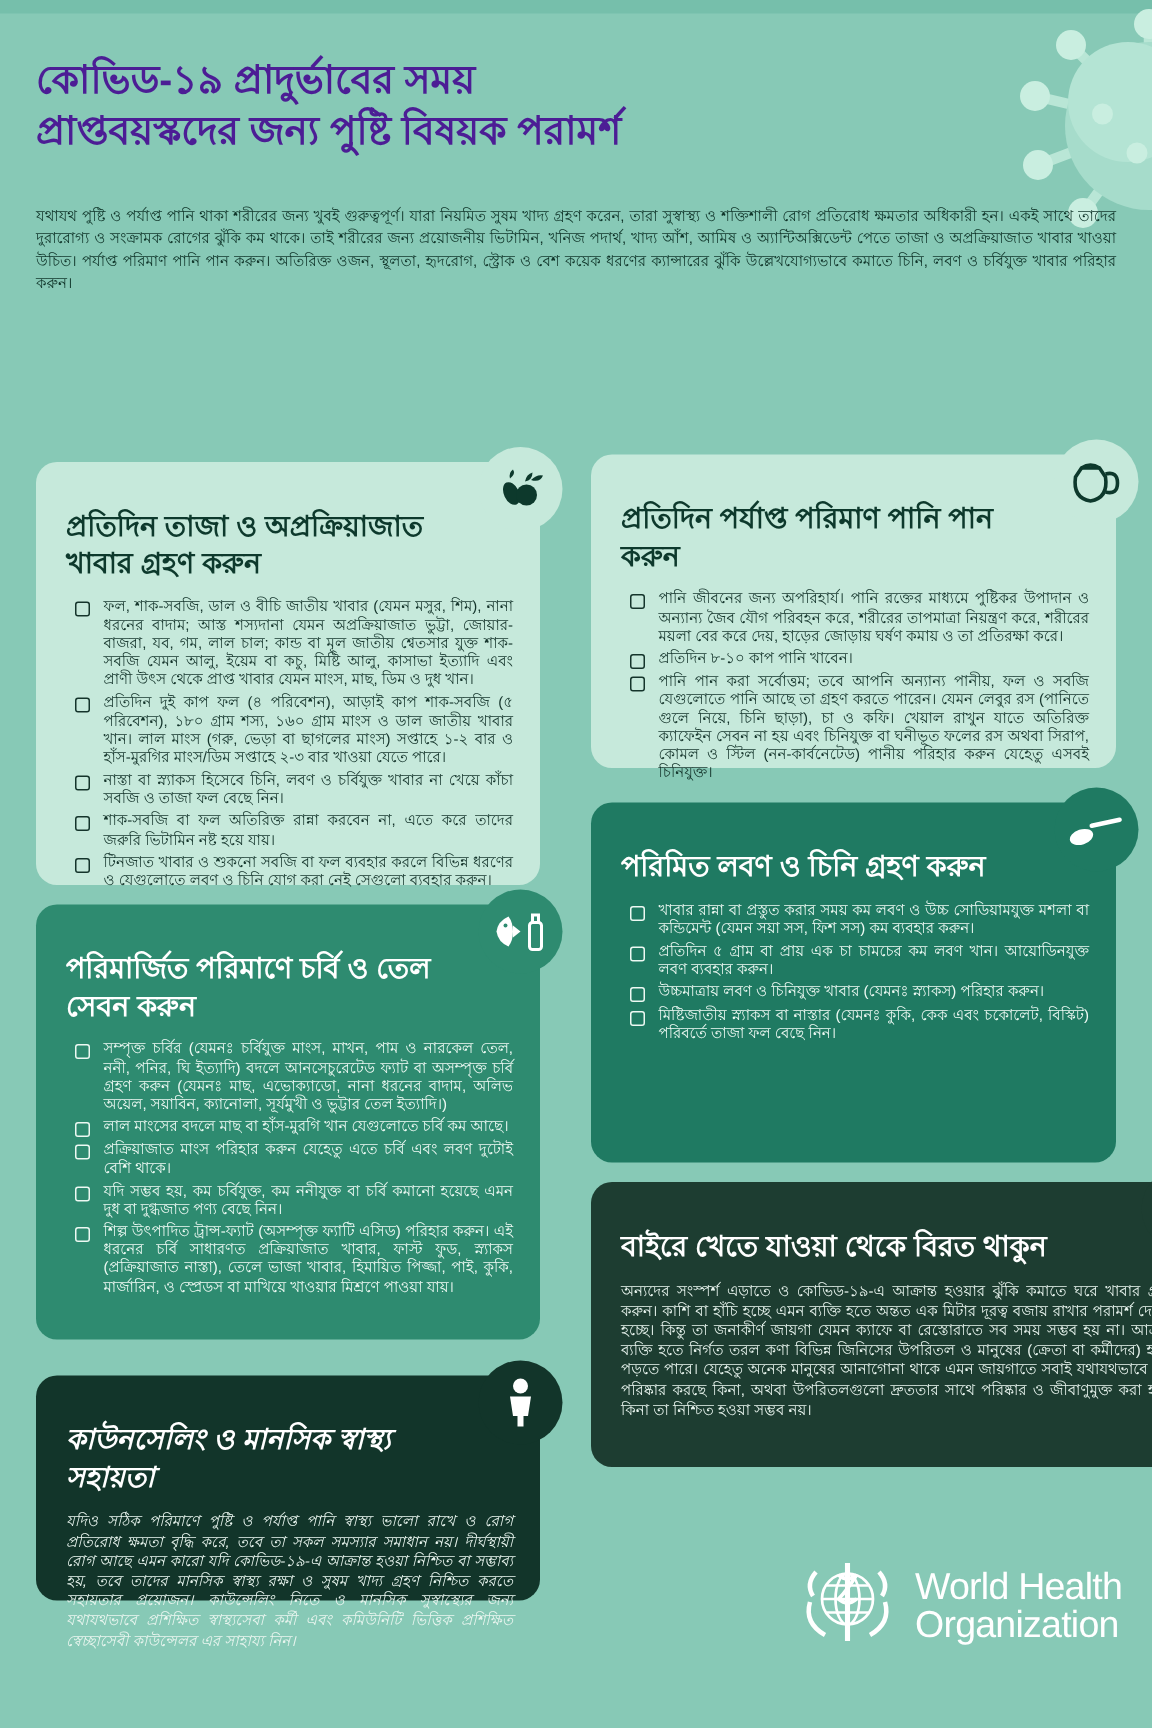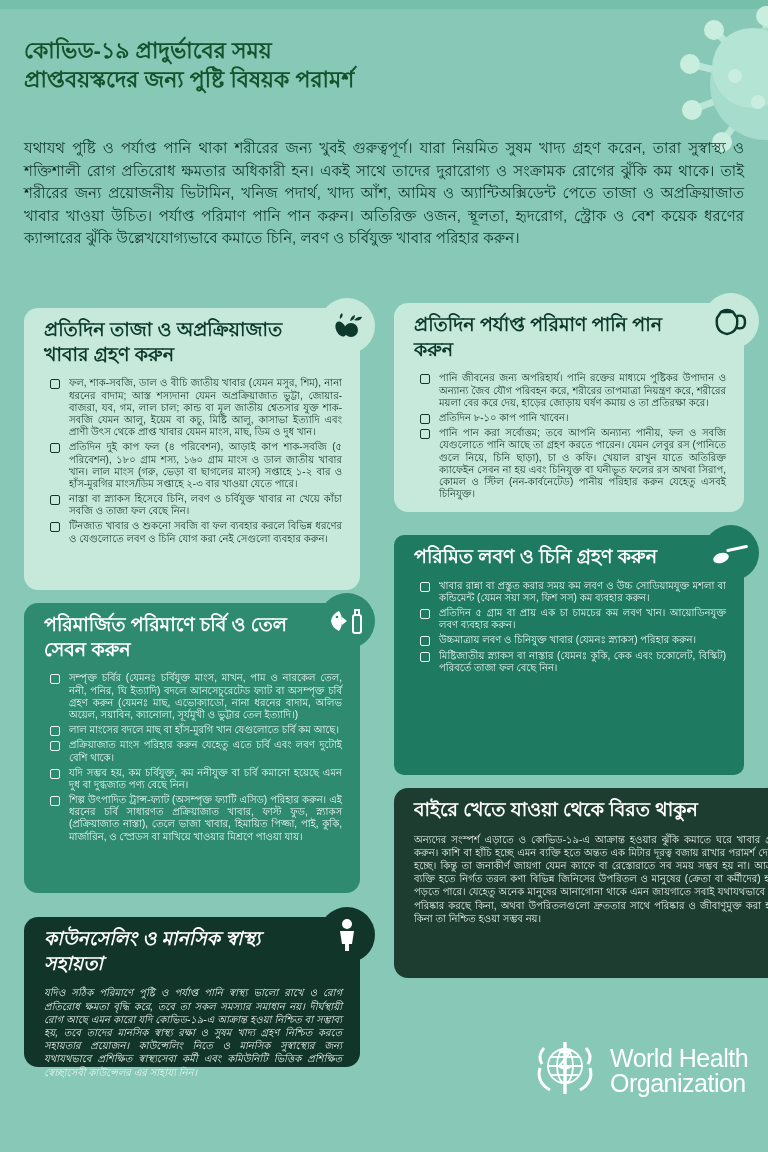--- a/index.html
+++ b/index.html
@@ -5,35 +5,35 @@
   html,body{margin:0;padding:0;}
   body{
     width:768px;height:1152px;position:relative;overflow:hidden;
     background:#87c9b6;
     font-family:"Liberation Sans","DejaVu Sans",sans-serif;
   }
   .topstrip{position:absolute;left:0;top:0;width:768px;height:9px;background:#76bfab;}
   .virus{position:absolute;left:606px;top:2px;width:185px;height:158px;pointer-events:none;}
   .page-title{
     position:absolute;left:24px;top:36px;width:640px;
-    font-size:22px;font-weight:700;color:#14532d;line-height:1.32;letter-spacing:0;
+    font-size:26px;font-weight:700;color:#4c1d95;line-height:1.32;letter-spacing:0;
   }
   .intro{
     position:absolute;left:24px;top:137px;width:720px;
-    font-size:15px;line-height:1.5;color:#0f3429;text-align:justify;font-weight:500;
-  }
-  .card{position:absolute;border-radius:14px;padding:10px 16px 10px 18px;box-sizing:border-box;}
+    font-size:10px;line-height:1.5;color:#0f3429;text-align:justify;font-weight:500;
+  }
+  .card{position:absolute;border-radius:14px;padding:32px 16px 10px 18px;box-sizing:border-box;}
   .icon-circle{
     position:absolute;top:-10px;right:-15px;width:56px;height:56px;border-radius:50%;
     background:inherit;display:flex;align-items:center;justify-content:center;
   }
   .v-light{background:#c6e9db;color:#14342b;}
   .v-light .card-title{color:#0d392c;}
   .v-mid{background:#2e8b70;color:#edf9f3;}
-  .v-mid2{background:#1f7a62;color:#edf9f3;border-radius:10px;}
+  .v-mid2{background:#1f7a62;color:#edf9f3;}
   .v-dark{background:#12352a;color:#e9f5ef;}
   .v-dark2{background:#1d3d31;color:#e9f5ef;}
   .v-mid .card-title,.v-mid2 .card-title,.v-dark .card-title,.v-dark2 .card-title{color:#ffffff;}
   .card-title{font-size:19px;font-weight:700;line-height:1.3;margin:0 48px 10px 2px;}
   .card-body{font-size:10px;line-height:1.22;text-align:justify;}
   .bullet{display:flex;gap:9px;margin:0 2px 3px 8px;}
   .check{flex:0 0 auto;width:8px;height:8px;border:1.5px solid currentColor;border-radius:2px;margin-top:2px;}
   .btxt{flex:1 1 auto;}
   .card-paragraph{font-size:10px;line-height:1.32;text-align:justify;margin:2px 2px 0 2px;}
   .who{position:absolute;left:530px;top:1038px;display:flex;align-items:center;gap:10px;color:#ffffff;}
@@ -97,20 +97,24 @@
       <div class="bullet">
         <span class="check"></span>
         <span class="btxt">প্রতিদিন দুই কাপ ফল (৪ পরিবেশন), আড়াই কাপ শাক-সবজি (৫ পরিবেশন), ১৮০ গ্রাম শস্য, ১৬০ গ্রাম মাংস ও ডাল জাতীয় খাবার খান। লাল মাংস (গরু, ভেড়া বা ছাগলের মাংস) সপ্তাহে ১-২ বার ও হাঁস-মুরগির মাংস/ডিম সপ্তাহে ২-৩ বার খাওয়া যেতে পারে।</span>
       </div>
       <div class="bullet">
         <span class="check"></span>
         <span class="btxt">নাস্তা বা স্ন্যাকস হিসেবে চিনি, লবণ ও চর্বিযুক্ত খাবার না খেয়ে কাঁচা সবজি ও তাজা ফল বেছে নিন।</span>
       </div>
       <div class="bullet">
         <span class="check"></span>
+        <span class="btxt">শাক-সবজি বা ফল অতিরিক্ত রান্না করবেন না, এতে করে তাদের জরুরি ভিটামিন নষ্ট হয়ে যায়।</span>
+      </div>
+      <div class="bullet">
+        <span class="check"></span>
         <span class="btxt">টিনজাত খাবার ও শুকনো সবজি বা ফল ব্যবহার করলে বিভিন্ন ধরণের ও যেগুলোতে লবণ ও চিনি যোগ করা নেই সেগুলো ব্যবহার করুন।</span>
       </div>
     </div>
 </div>
 
 <div class="card v-mid" style="left:24px;top:603px;width:336px;height:290px;">
   <div class="icon-circle">
     <svg width="36" height="32" viewBox="0 0 36 32">
       <g fill="#ffffff">
         <path d="M10 6 q-7 3 -8 10 q1 7 8 10 q3-4 3-10 q0-6 -3-10z"></path>

